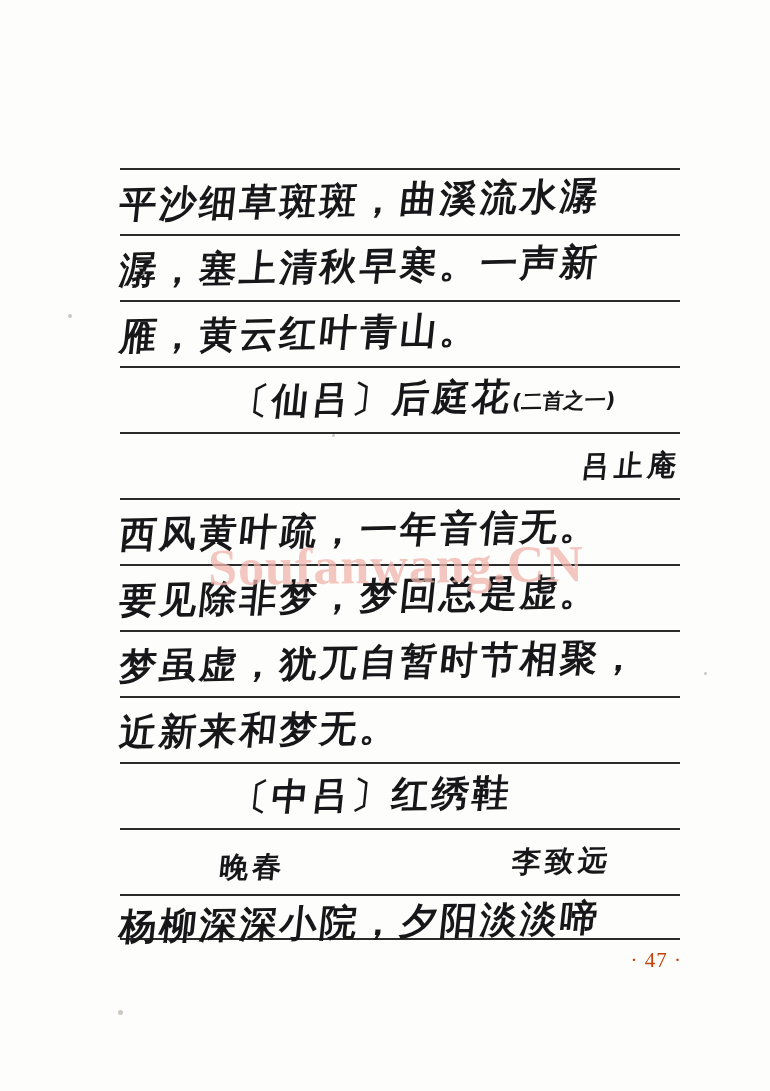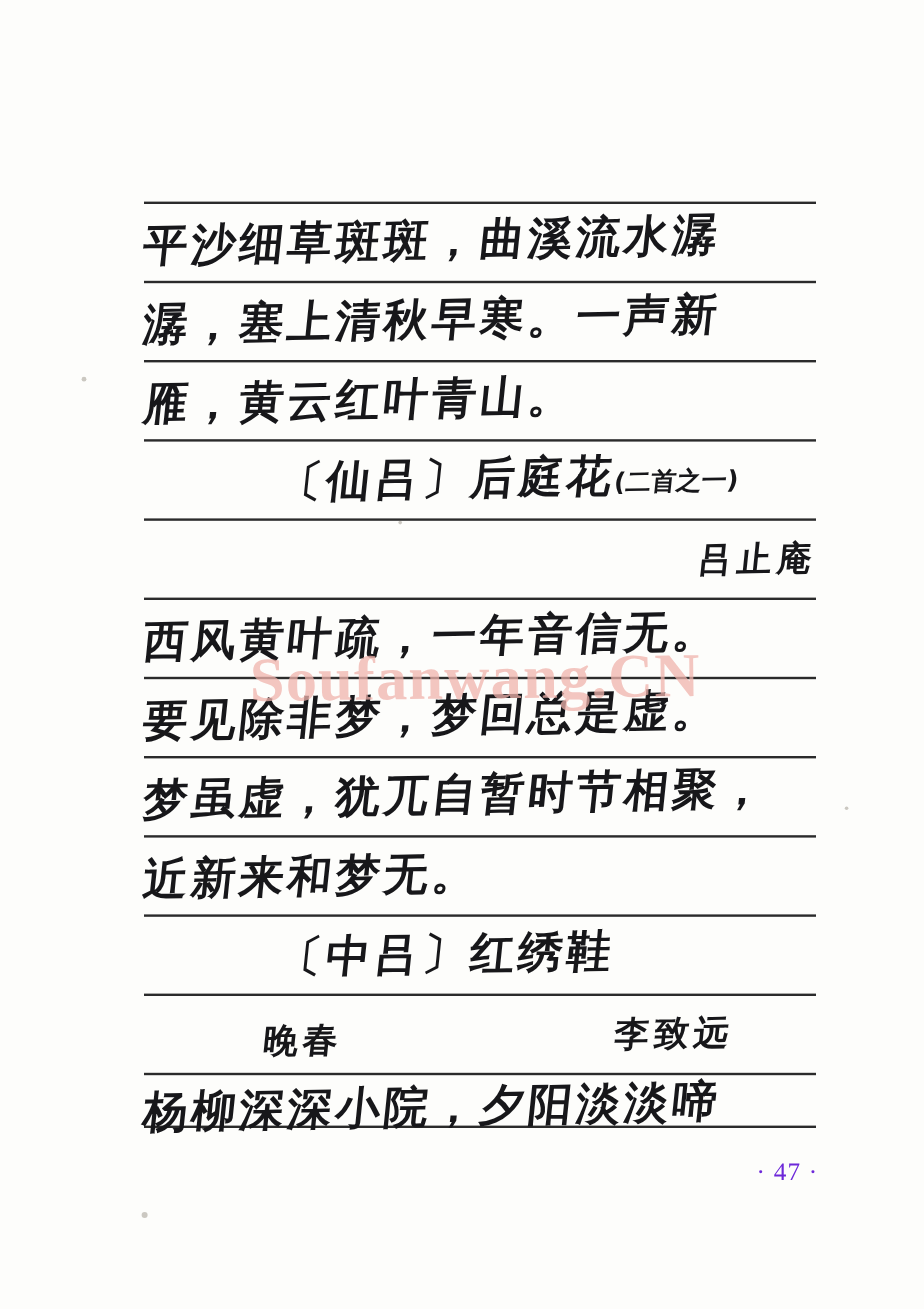--- a/index.html
+++ b/index.html
@@ -91,24 +91,24 @@
     opacity: .75;
     pointer-events: none;
     transform: rotate(-0.6deg);
     white-space: nowrap;
   }
 
   
   #page-number {
     position: absolute;
     right: 88px;
-    bottom: 102px;
+    bottom: 118px;
     font-family: "Liberation Serif", serif;
     font-size: 21px;
-    color: #6d28d9;
+    color: #c2410c;
     letter-spacing: 1px;
   }
 </style>
 </head>
 <body>
 
 <div id="page">
 
   <div class="speckle" style="left:68px;  top:314px;  width:4px;  height:4px;"></div>
   <div class="speckle" style="left:118px; top:1010px; width:5px;  height:5px;"></div>

